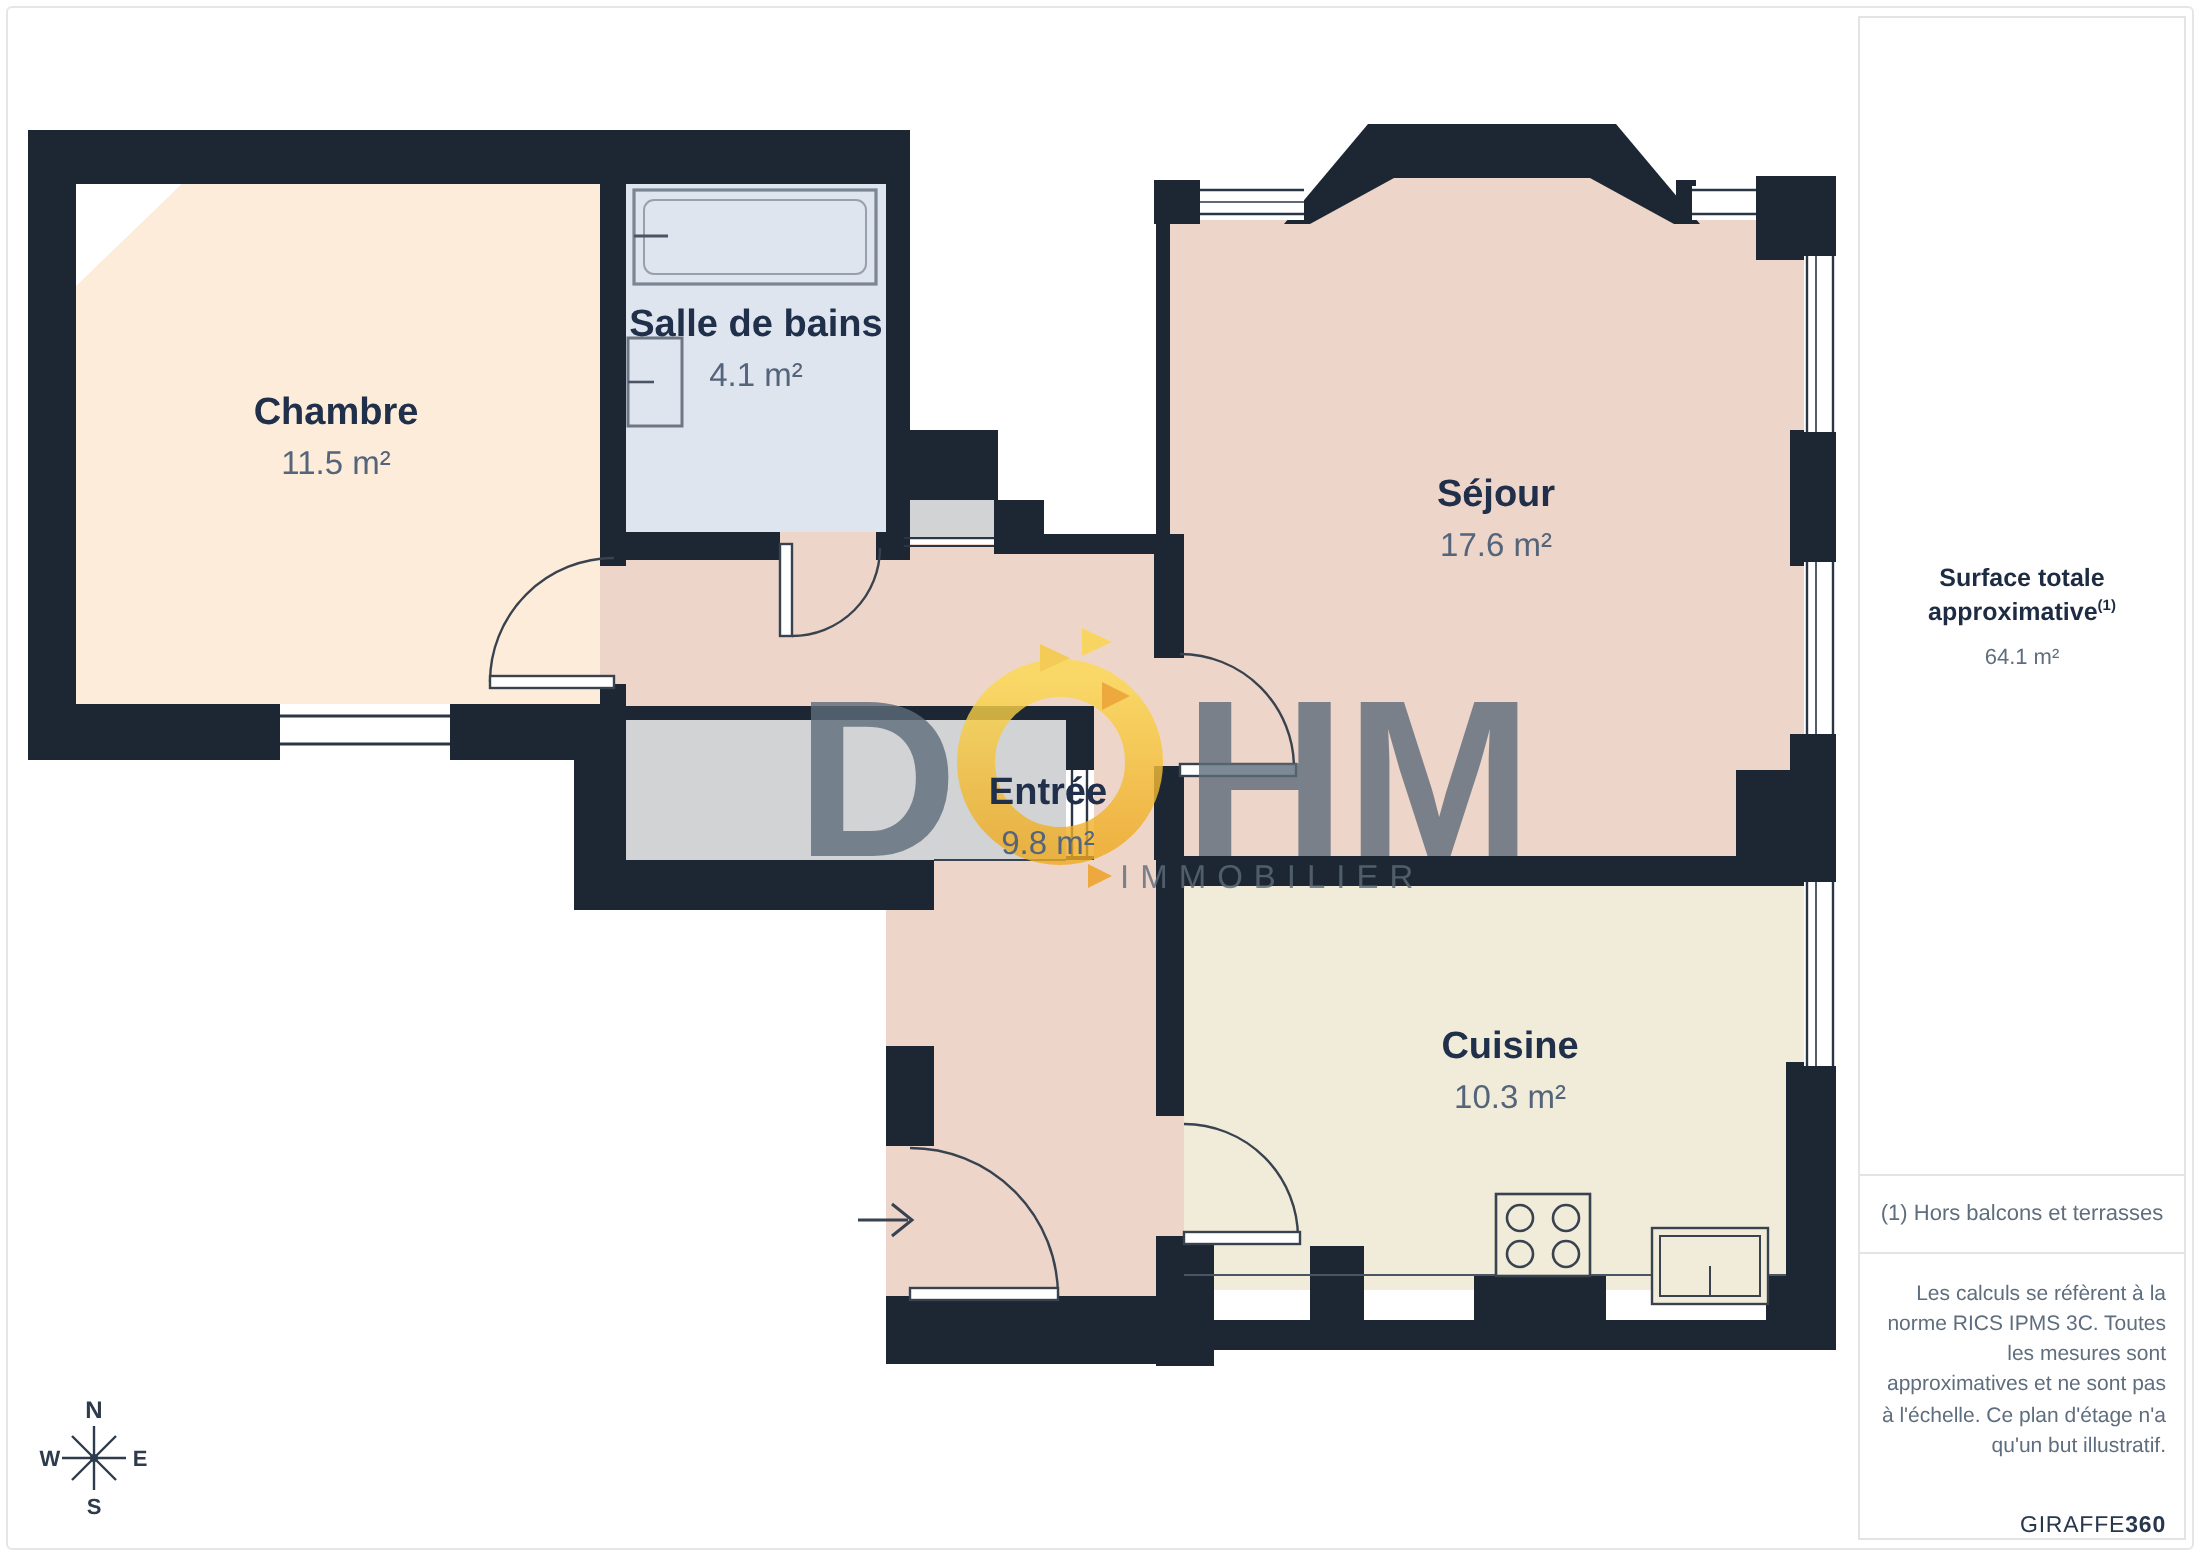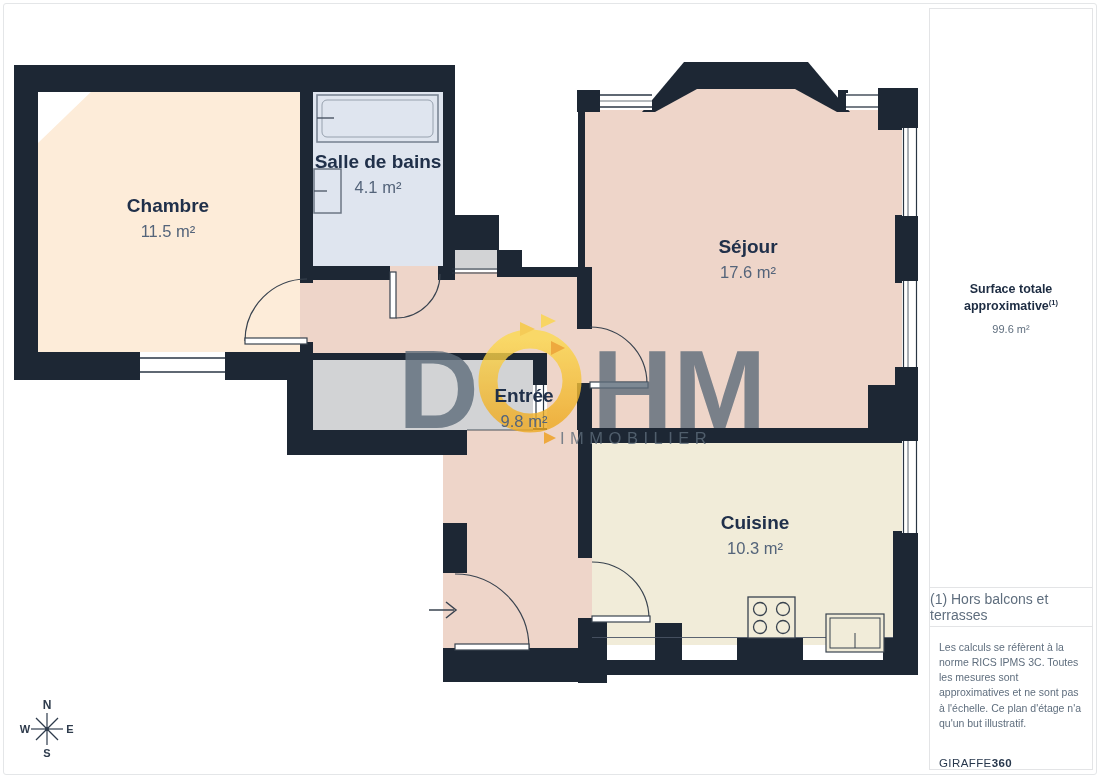--- a/index.html
+++ b/index.html
@@ -8,22 +8,22 @@
   .frame{position:absolute;left:3px;top:3px;width:1092px;height:770px;border:1px solid #e4e6e8;border-radius:3px;pointer-events:none;}
   svg text{font-family:"Liberation Sans",sans-serif;}
   .room-name{font-weight:bold;font-size:19px;fill:#20304a;}
   .room-area{font-size:16.5px;fill:#54647a;}
   
   .sidebar{position:absolute;left:929px;top:8px;width:164px;height:762px;border:1px solid #e3e4e6;box-sizing:border-box;background:#fff;display:flex;flex-direction:column;}
   .sb-main{height:609px;box-sizing:border-box;padding:272px 8px 0;text-align:center;}
   .sb-title{font-size:12.5px;font-weight:bold;color:#1d2c42;line-height:1.35;}
   .sb-title sup{font-size:7.5px;}
   .sb-value{font-size:11px;color:#5f6e7e;margin-top:8px;}
-  .sb-foot{height:41px;border-top:1px solid #e3e4e6;display:flex;align-items:center;justify-content:center;font-size:14px;color:#5f6e7e;}
-  .sb-legal{flex:1;border-top:1px solid #e3e4e6;box-sizing:border-box;padding:13px 9px 0;text-align:left;}
+  .sb-foot{height:41px;border-top:1px solid #e3e4e6;display:flex;align-items:center;justify-content:center;font-size:11px;color:#5f6e7e;}
+  .sb-legal{flex:1;border-top:1px solid #e3e4e6;box-sizing:border-box;padding:13px 9px 0;text-align:right;}
   .sb-disclaimer{font-size:10.5px;color:#5f6e7e;line-height:1.45;}
   .sb-brand{margin-top:26px;font-size:11.5px;color:#27374c;letter-spacing:.4px;}
   .sb-brand .b{font-weight:bold;}
 </style>
 </head>
 <body>
 
 <div class="canvas">
 
   <svg width="1100" height="778" viewBox="0 0 1100 778">
@@ -199,21 +199,21 @@
       <text x="47" y="757" font-size="11">S</text>
       <text x="25" y="733" font-size="11">W</text>
       <text x="70" y="733" font-size="11">E</text>
     </g>
   </svg>
 
   
   <div class="sidebar">
     <div class="sb-main">
       <div class="sb-title"><span>Surface totale approximative</span><sup>(1)</sup></div>
-      <div class="sb-value">99.6 m²</div>
+      <div class="sb-value">64.1 m²</div>
     </div>
     <div class="sb-foot">
       <span>(1) Hors balcons et terrasses</span>
     </div>
     <div class="sb-legal">
       <div class="sb-disclaimer">Les calculs se réfèrent à la norme RICS IPMS 3C. Toutes les mesures sont approximatives et ne sont pas à l'échelle. Ce plan d'étage n'a qu'un but illustratif.</div>
       <div class="sb-brand"><span>GIRAFFE</span><span class="b">360</span></div>
     </div>
   </div>
 

